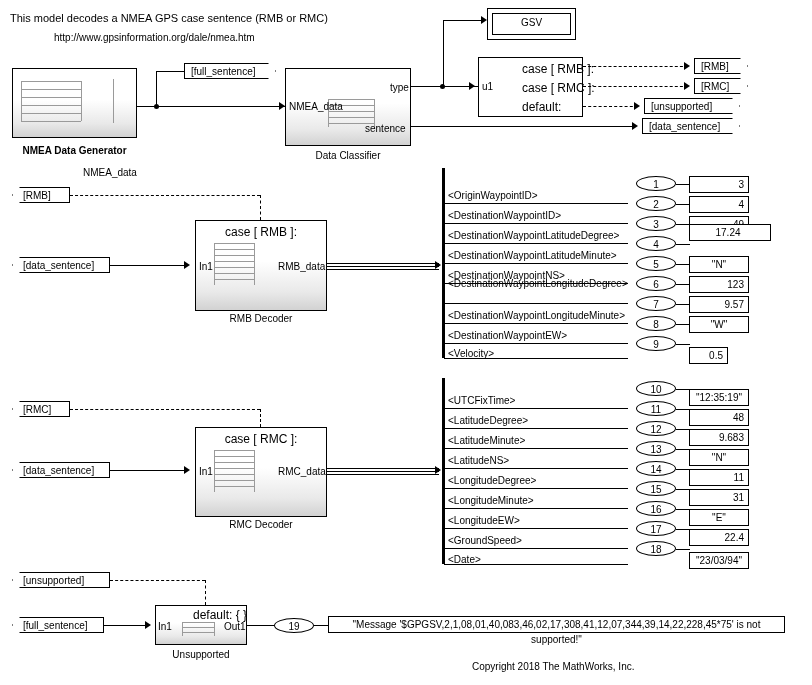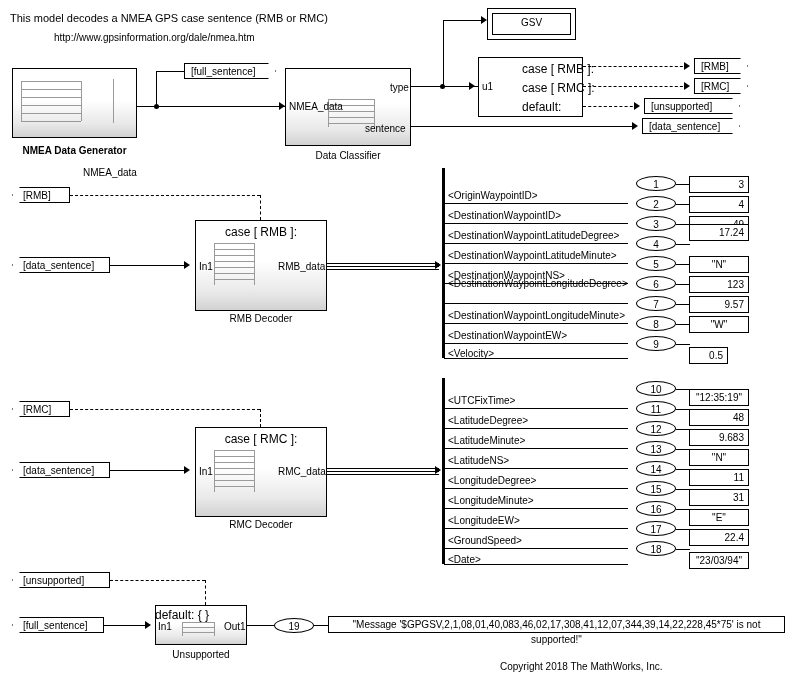--- a/index.html
+++ b/index.html
@@ -192,21 +192,21 @@
   <div class="hline" style="left:444px;top:243px;width:184px;"></div>
   <div class="txt" style="left:448px;top:230px;">&lt;DestinationWaypointLatitudeDegree&gt;</div>
   <div class="port" style="left:636px;top:216px;">3</div>
   <div class="hline" style="left:676px;top:224px;width:14px;"></div>
   <div class="display" style="left:689px;top:216px;width:60px;">49</div>
 
   <div class="hline" style="left:444px;top:263px;width:184px;"></div>
   <div class="txt" style="left:448px;top:250px;">&lt;DestinationWaypointLatitudeMinute&gt;</div>
   <div class="port" style="left:636px;top:236px;">4</div>
   <div class="hline" style="left:676px;top:244px;width:14px;"></div>
-  <div class="display" style="left:689px;top:224px;width:60px;">17.24</div>
+  <div class="display" style="left:689px;top:224px;width:82px;text-align:center;">17.24</div>
 
   <div class="hline" style="left:444px;top:283px;width:184px;"></div>
   <div class="txt" style="left:448px;top:270px;">&lt;DestinationWaypointNS&gt;</div>
   <div class="port" style="left:636px;top:256px;">5</div>
   <div class="hline" style="left:676px;top:264px;width:14px;"></div>
   <div class="display ctr" style="left:689px;top:256px;width:60px;">"N"</div>
 
   <div class="hline" style="left:444px;top:303px;width:184px;"></div>
   <div class="txt" style="left:448px;top:278px;">&lt;DestinationWaypointLongitudeDegree&gt;</div>
   <div class="port" style="left:636px;top:276px;">6</div>
@@ -329,23 +329,23 @@
 
 <div class="block grad" style="left:155px;top:605px;width:92px;height:40px;">
   <div class="innerlines" style="position:absolute;left:0;top:0;right:0;bottom:0;">
     <span style="left:26px;top:16px;width:32px;"></span>
     <span style="left:26px;top:21px;width:32px;"></span>
     <span style="left:26px;top:26px;width:32px;"></span>
     <span style="left:26px;top:16px;width:1px;height:14px;"></span>
     <span style="left:58px;top:16px;width:1px;height:14px;"></span>
   </div>
 </div>
-<div class="caselabel" style="left:155px;top:608px;width:92px;text-align:left;">default: { }</div>
+<div class="caselabel" style="left:155px;top:608px;width:92px;text-align:right;">default: { }</div>
 <div class="txt" style="left:158px;top:621px;">In1</div>
 <div class="txt" style="left:224px;top:621px;">Out1</div>
 <div class="blocklabel" style="left:155px;top:649px;width:92px;">Unsupported</div>
 
 <div class="hline" style="left:247px;top:625px;width:27px;"></div>
 <div class="port" style="left:274px;top:618px;">19</div>
 <div class="hline" style="left:314px;top:625px;width:14px;"></div>
 <div class="display ctr" style="left:328px;top:616px;width:457px;">"Message '$GPGSV,2,1,08,01,40,083,46,02,17,308,41,12,07,344,39,14,22,228,45*75' is not supported!"</div>
 
-<div class="copyright" style="left:472px;top:661px;margin-left:28px;">Copyright 2018 The MathWorks, Inc.</div>
+<div class="copyright" style="left:472px;top:661px;">Copyright 2018 The MathWorks, Inc.</div>
 
 </body></html>

